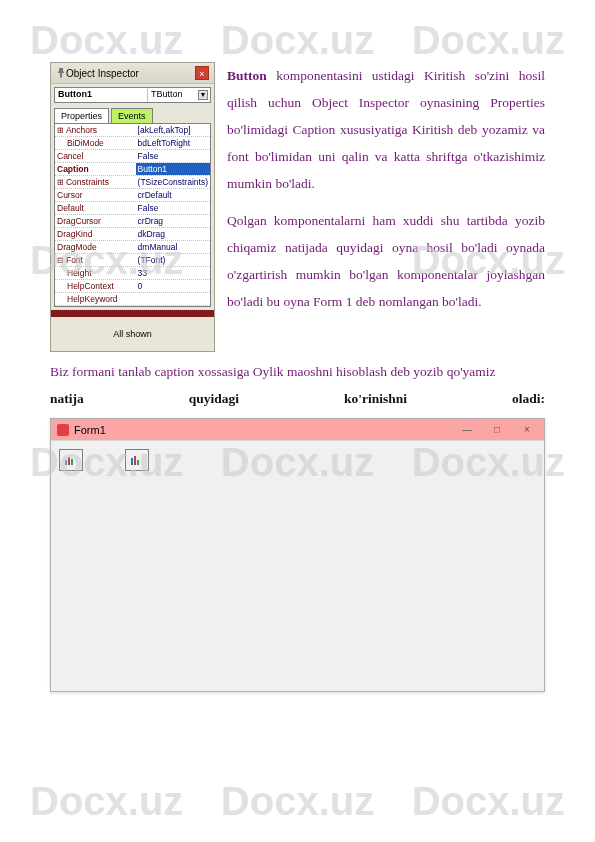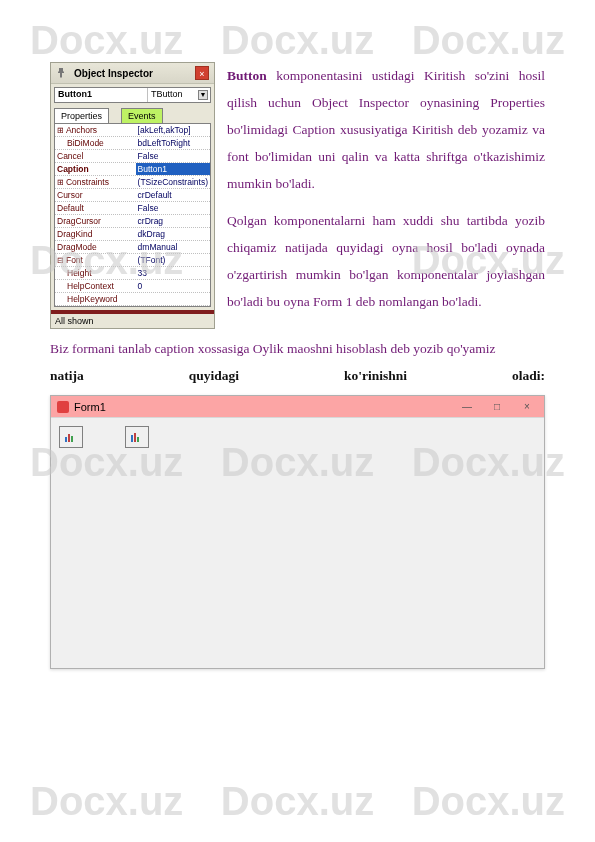--- a/index.html
+++ b/index.html
@@ -57,22 +57,21 @@
     background: linear-gradient(#e8e6d8, #d8d6c8);
     padding: 3px 5px;
     display: flex;
     align-items: center;
     justify-content: space-between;
     border-bottom: 1px solid #c0c0b0;
   }
   .inspector-title-left {
     display: flex;
     align-items: center;
-    gap: 8px;
-    font-weight: bold;
+    gap: 0;
   }
   .pin-icon {
     width: 10px; height: 10px;
     display: inline-block;
   }
   .close-btn {
     width: 14px; height: 14px;
     background: #d04030;
     color: #fff;
     font-size: 9px;
@@ -110,21 +109,21 @@
     width: 10px; height: 10px;
     background: #e0e0e0;
     border: 1px solid #808080;
     font-size: 7px;
     line-height: 8px;
     text-align: center;
   }
   .tabs {
     display: flex;
     padding: 2px 3px 0 3px;
-    gap: 12px;
+    gap: 2px;
   }
   .tab {
     border: 1px solid #808080;
     border-bottom: none;
     background: #bef264;
     padding: 2px 6px;
     font-size: 9px;
   }
   .tab.active {
     background: #fff;
@@ -157,24 +156,25 @@
     color: #000060;
     overflow: hidden;
     white-space: nowrap;
   }
   .prop-row.selected .prop-val {
     background: #2060c0;
     color: #fff;
   }
   .prop-row.bold-label .prop-name { font-weight: bold; }
   .inspector-status {
-    border-top: 4px solid #7f1d1d;
-    padding: 2px 4px;
+    border-top: 7px solid #7f1d1d;
+    padding: 12px 4px;
     font-size: 9px;
     background: #e8e6d8;
+    text-align: center;
   }
 
   
   .body-text {
     font-size: 13.5px;
     line-height: 2.0;
     text-align: justify;
     color: #701a75;
   }
   .body-text b { font-weight: bold; }

